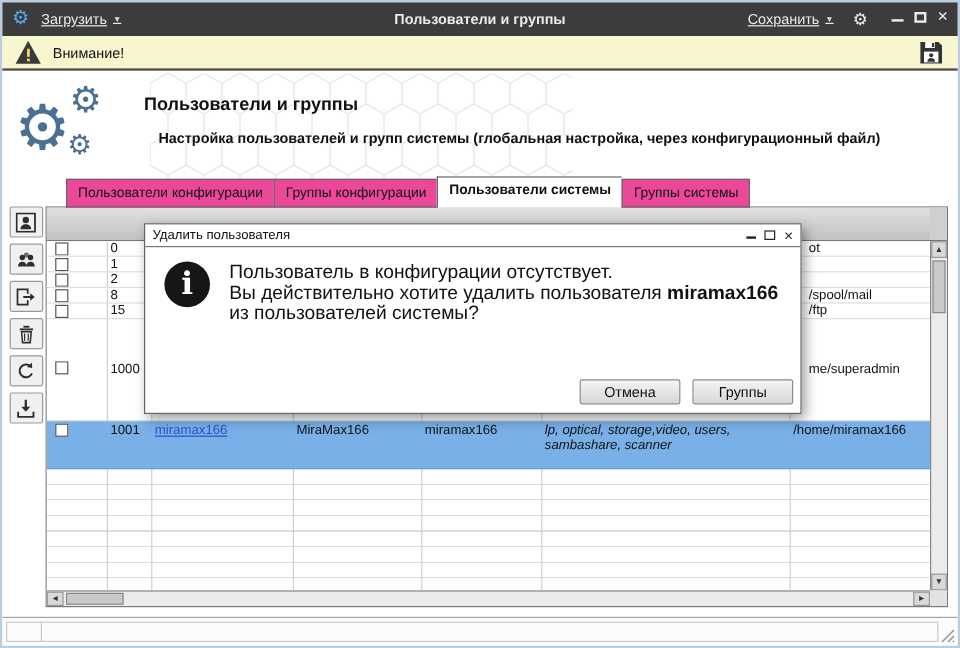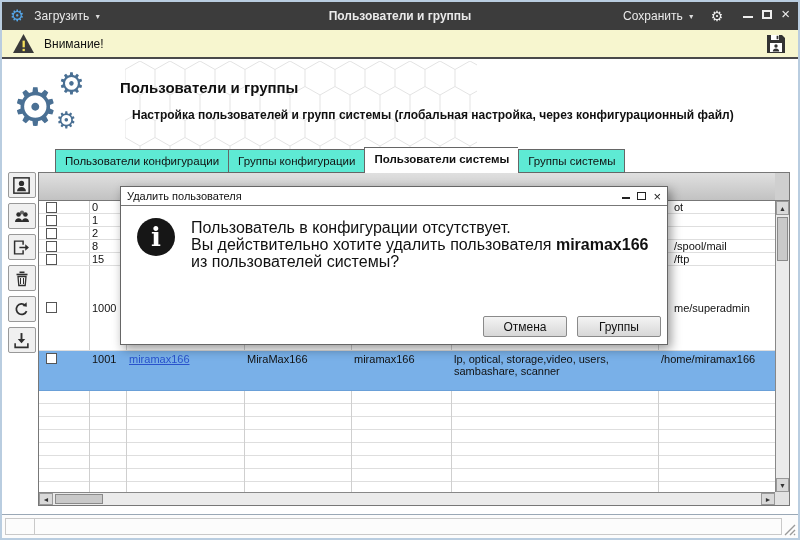--- a/index.html
+++ b/index.html
@@ -3,21 +3,21 @@
 <meta charset="utf-8">
 <style>
   * { margin:0; padding:0; box-sizing:border-box; }
   html,body { width:800px; height:540px; }
   body { font-family:"Liberation Sans","DejaVu Sans",sans-serif; background:#e8eef4; }
   .win { position:relative; width:800px; height:540px; border:2px solid #b9cde0; background:#fff; display:flex; flex-direction:column; }
 
   
   .titlebar { height:28px; background:#3c3c3c; color:#eaeaea; display:flex; align-items:center; padding:0 8px; position:relative; flex-shrink:0; }
   .app-gear { font-size:16px; color:#55a6e8; margin-right:10px; line-height:1; }
-  .tb-menu { display:flex; align-items:center; gap:5px; font-size:12px; cursor:default; }
+  .tb-menu { display:flex; align-items:center; gap:5px; font-size:12px; cursor:default;text-decoration:underline; }
   .tb-caret { font-size:7px; color:#dcdcdc; }
   .tb-title { position:absolute; left:50%; transform:translateX(-50%); font-size:12px; font-weight:bold; }
   .tb-right { margin-left:auto; display:flex; align-items:flex-start; gap:16px; }
   .tb-gear { font-size:14px; color:#f0f0f0; line-height:1; }
   .wc { display:flex; align-items:center; gap:9px; margin-left:4px; }
   .wc-min { width:10px; height:10px; position:relative; }
   .wc-min::after { content:""; position:absolute; left:0; bottom:1px; width:10px; height:2px; background:#ededed; }
   .wc-max { width:10px; height:9px; border:2px solid #ededed; }
   .wc-close { font-size:15px; line-height:10px; color:#ededed; }
 
@@ -32,34 +32,34 @@
   .gears { position:absolute; left:10px; top:10px; width:92px; height:76px; color:#4a7094; }
   .gears span { position:absolute; line-height:1; }
   .g1 { font-size:52px; left:0; top:12px; }
   .g2 { font-size:30px; left:46px; top:0; }
   .g3 { font-size:23px; left:44px; top:40px; }
   .page-title { position:absolute; left:118px; top:20px; font-size:15px; font-weight:bold; color:#101010; }
   .page-subtitle { position:absolute; left:130px; top:49px; font-size:12px; font-weight:bold; color:#101010; width:665px; }
 
   
   .tabs { position:absolute; left:53px; top:88px; display:flex; align-items:flex-end; z-index:3; }
-  .tab { height:24px; padding:5px 9px 0 9px; font-size:11.5px; background:#5eead4; border:1px solid #666; border-right:none; color:#111; }
+  .tab { height:24px; padding:5px 9px 0 9px; font-size:11.5px; background:#ec4899; border:1px solid #666; border-right:none; color:#111; }
   .tab:last-child { border-right:1px solid #666; }
   .tab.active { background:#fff; font-weight:bold; height:26px; border-bottom:none; }
 
   
   .toolbar { position:absolute; left:3px; top:113px; width:33px; display:flex; flex-direction:column; gap:5px; align-items:center; }
   .tool-btn { width:28px; height:26px; background:#f0f0f0; border:1px solid #999; border-radius:2px; display:flex; align-items:center; justify-content:center; }
 
   
   .table { position:absolute; left:36px; top:113px; width:752px; height:334px; border:1px solid #777; background:#fff; z-index:1; }
   .thead { height:28px; display:flex; background:linear-gradient(#e0e0e0,#c2c2c2); border-bottom:1px solid #777; }
   .thead .c { border-right:1px solid #909090; font-size:11px; font-weight:bold; color:#111; padding:1px 3px; display:flex; align-items:center; line-height:12px;margin-top:35px; }
   .c0{width:50px;flex-shrink:0;} .c1{width:37px;flex-shrink:0;} .c2{width:118px;flex-shrink:0;}
-  .c3{width:107px;flex-shrink:0;} .c4{width:100px;flex-shrink:0;} .c5{width:207px;flex-shrink:0;} .c6{width:117px;flex-shrink:0;}
+  .c3{width:107px;flex-shrink:0;} .c4{width:100px;flex-shrink:0;} .c5{width:207px;flex-shrink:0;font-style:italic;} .c6{width:117px;flex-shrink:0;}
   .hcorner { width:14px; background:#cfcfcf; }
   .tbody { position:absolute; left:0; top:28px; width:736px; height:291px; overflow:hidden; background:#fff; }
   .vline { position:absolute; top:0; width:1px; height:100%; background:#cfcfcf; }
   .trow { display:flex; height:13px; border-bottom:1px solid #dedede; position:relative; }
   .trow .c { font-size:11px; line-height:12px; color:#111; padding:0 3px; overflow:hidden; white-space:nowrap; }
   .trow.tall { height:85px; align-items:center; }
   .trow.sel { height:40px; background:#79b0e8; border-bottom:1px solid #6aa0d8; }
   .trow.sel .c { padding-top:2px; }
   .cbx { display:inline-block; width:11px; height:11px; border:1px solid #555; background:#fff; margin:1px 0 0 4px; }
   .tall .cbx, .sel .cbx { margin-top:0; }

